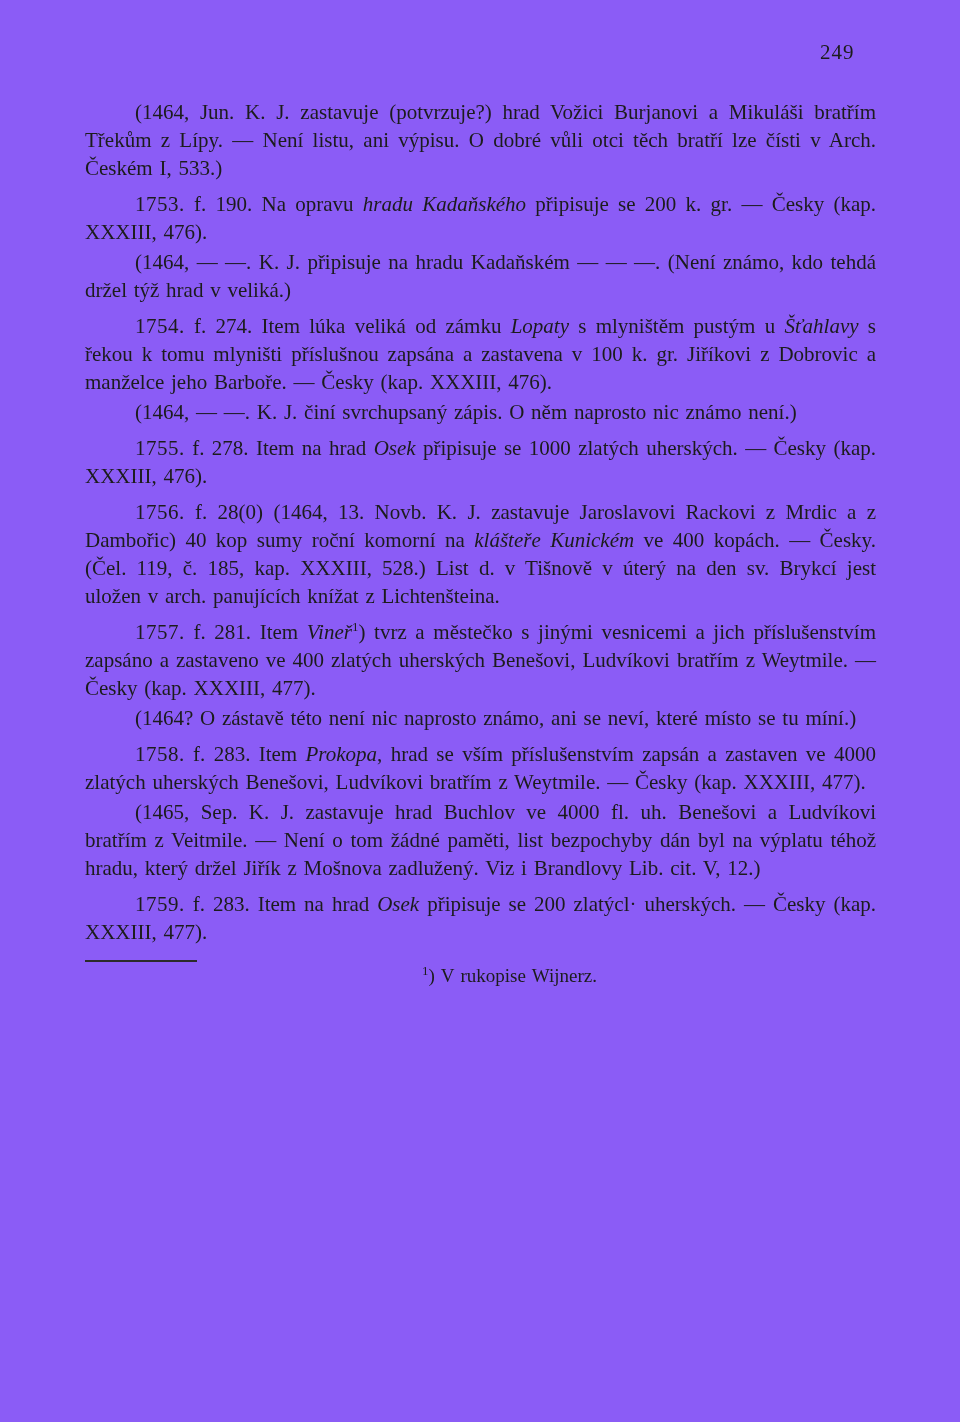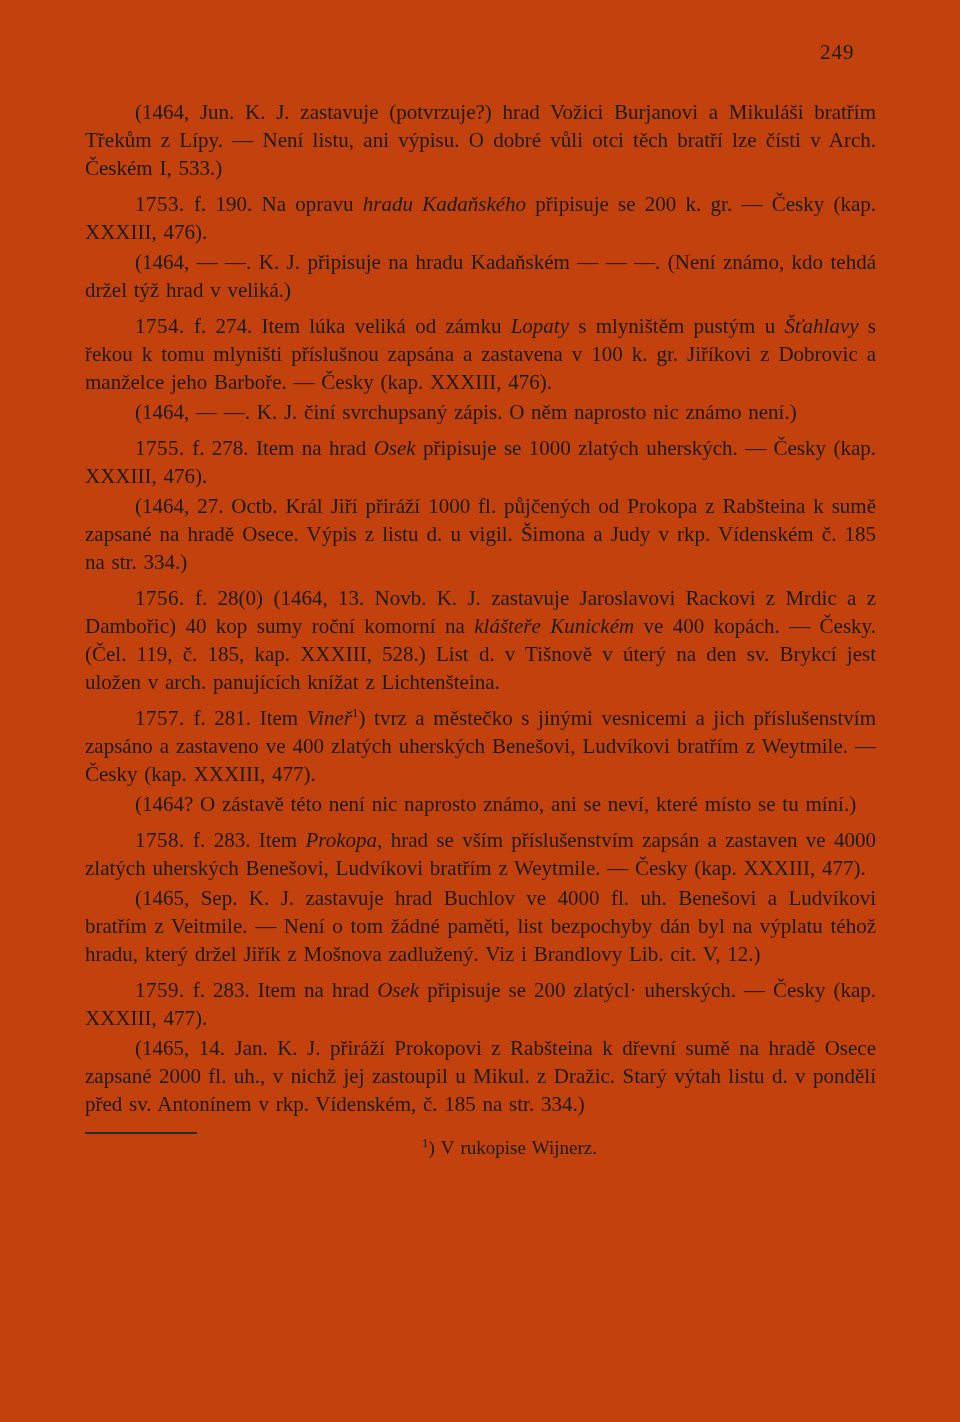--- a/index.html
+++ b/index.html
@@ -4,21 +4,21 @@
 <style>
   html, body {
     margin: 0;
     padding: 0;
     background: #ffffff;
   }
   .page {
     position: relative;
     width: 960px;
     height: 1422px;
-    background: #c2410c;
+    background: #8b5cf6;
     color: #1c1c1c;
     font-family: "Liberation Serif", "DejaVu Serif", serif;
     overflow: hidden;
   }
   .page-number {
     position: absolute;
     top: 40px;
     left: 820px;
     font-size: 21px;
     letter-spacing: 1px;
@@ -74,34 +74,32 @@
     <p class="entry"><span class="seg-bold">1753.</span><span> f. 190. Na opravu </span><span class="seg-italic">hradu Kadaňského</span><span> připisuje se 200 k. gr. — Česky (kap. XXXIII, 476).</span></p>
 
     <p class="note"><span>(1464, — —. K. J. připisuje na hradu Kadaňském — — —. (Není známo, kdo tehdá držel týž hrad v veliká.)</span></p>
 
     <p class="entry"><span class="seg-bold">1754.</span><span> f. 274. Item lúka veliká od zámku </span><span class="seg-italic">Lopaty</span><span> s mlyništěm pustým u </span><span class="seg-italic">Šťahlavy</span><span> s řekou k tomu mlyništi příslušnou zapsána a zastavena v 100 k. gr. Jiříkovi z Dobrovic a manželce jeho Barboře. — Česky (kap. XXXIII, 476).</span></p>
 
     <p class="note"><span>(1464, — —. K. J. činí svrchupsaný zápis. O něm naprosto nic známo není.)</span></p>
 
     <p class="entry"><span class="seg-bold">1755.</span><span> f. 278. Item na hrad </span><span class="seg-italic">Osek</span><span> připisuje se 1000 zlatých uherských. — Česky (kap. XXXIII, 476).</span></p>
 
-    <p class="note"><span>(1464, 27. Octb. Král Jiří přiráží 1000 fl. půjčených od Prokopa z Rabšteina k sumě zapsané na hradě Osece. Výpis z listu d. u vigil. Šimona a Judy v rkp. Vídenském č. 185 na str. 334.)</span></p>
 
     <p class="entry"><span class="seg-bold">1756.</span><span> f. 28(0) (1464, 13. Novb. K. J. zastavuje Jaroslavovi Rackovi z Mrdic a z Dambořic) 40 kop sumy roční komorní na </span><span class="seg-italic">klášteře Kunickém</span><span> ve 400 kopách. — Česky. (Čel. 119, č. 185, kap. XXXIII, 528.) List d. v Tišnově v úterý na den sv. Brykcí jest uložen v arch. panujících knížat z Lichtenšteina.</span></p>
 
     <p class="entry"><span class="seg-bold">1757.</span><span> f. 281. Item </span><span class="seg-italic">Vineř</span><span class="seg-sup">1</span><span>) tvrz a městečko s jinými vesnicemi a jich příslušenstvím zapsáno a zastaveno ve 400 zlatých uherských Benešovi, Ludvíkovi bratřím z Weytmile. — Česky (kap. XXXIII, 477).</span></p>
 
     <p class="note"><span>(1464? O zástavě této není nic naprosto známo, ani se neví, které místo se tu míní.)</span></p>
 
     <p class="entry"><span class="seg-bold">1758.</span><span> f. 283. Item </span><span class="seg-italic">Prokopa</span><span>, hrad se vším příslušenstvím zapsán a zastaven ve 4000 zlatých uherských Benešovi, Ludvíkovi bratřím z Weytmile. — Česky (kap. XXXIII, 477).</span></p>
 
     <p class="note"><span>(1465, Sep. K. J. zastavuje hrad Buchlov ve 4000 fl. uh. Benešovi a Ludvíkovi bratřím z Veitmile. — Není o tom žádné paměti, list bezpochyby dán byl na výplatu téhož hradu, který držel Jiřík z Mošnova zadlužený. Viz i Brandlovy Lib. cit. V, 12.)</span></p>
 
     <p class="entry"><span class="seg-bold">1759.</span><span> f. 283. Item na hrad </span><span class="seg-italic">Osek</span><span> připisuje se 200 zlatýcl· uherských. — Česky (kap. XXXIII, 477).</span></p>
 
-    <p class="note"><span>(1465, 14. Jan. K. J. přiráží Prokopovi z Rabšteina k dřevní sumě na hradě Osece zapsané 2000 fl. uh., v nichž jej zastoupil u Mikul. z Dražic. Starý výtah listu d. v pondělí před sv. Antonínem v rkp. Vídenském, č. 185 na str. 334.)</span></p>
 
     <hr class="footnote-rule">
 
     <p class="footnote"><span class="seg-sup">1</span><span>)</span> <span>V rukopise Wijnerz.</span></p>
 
   </div>
 </div>
 
 </body></html>

